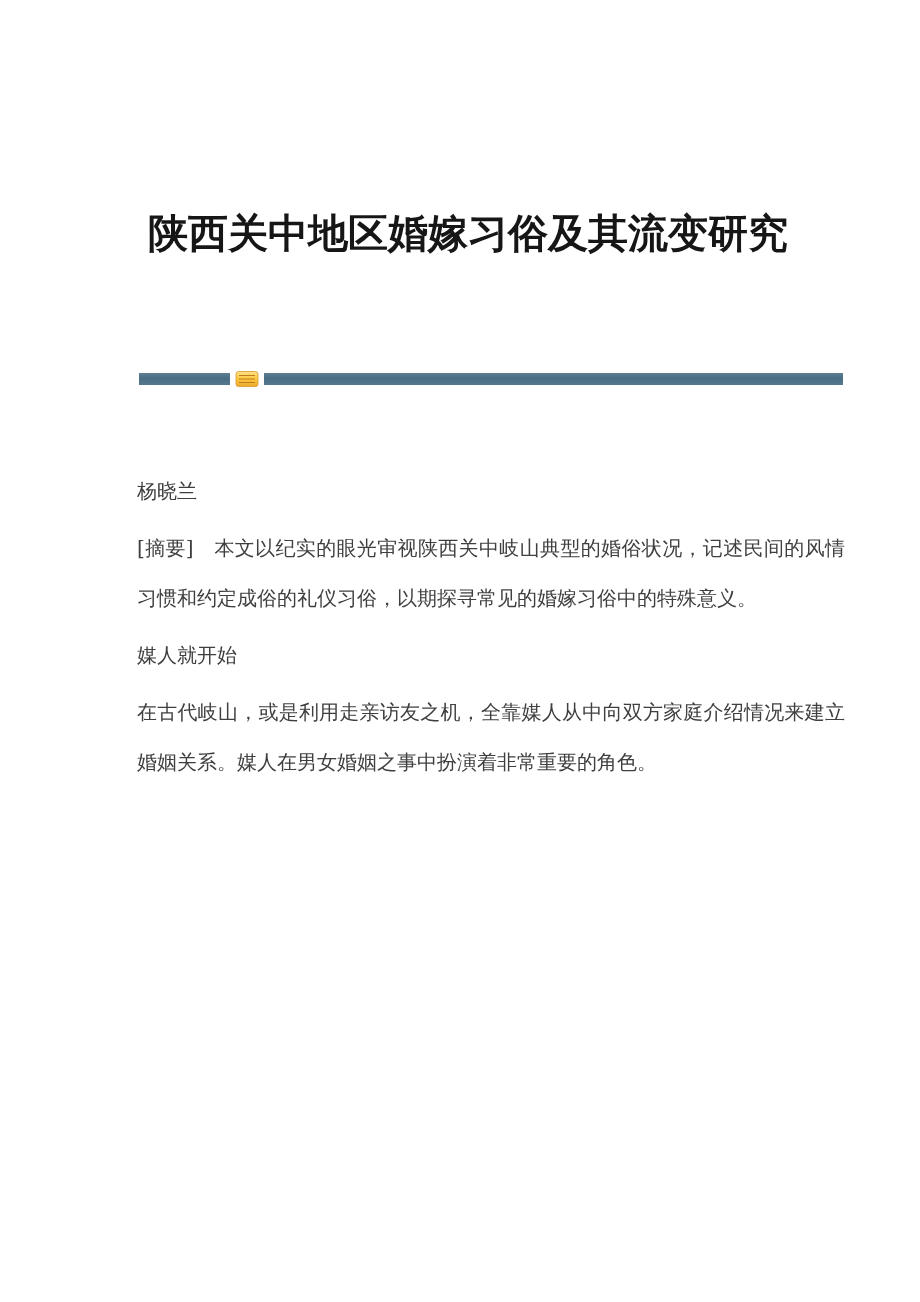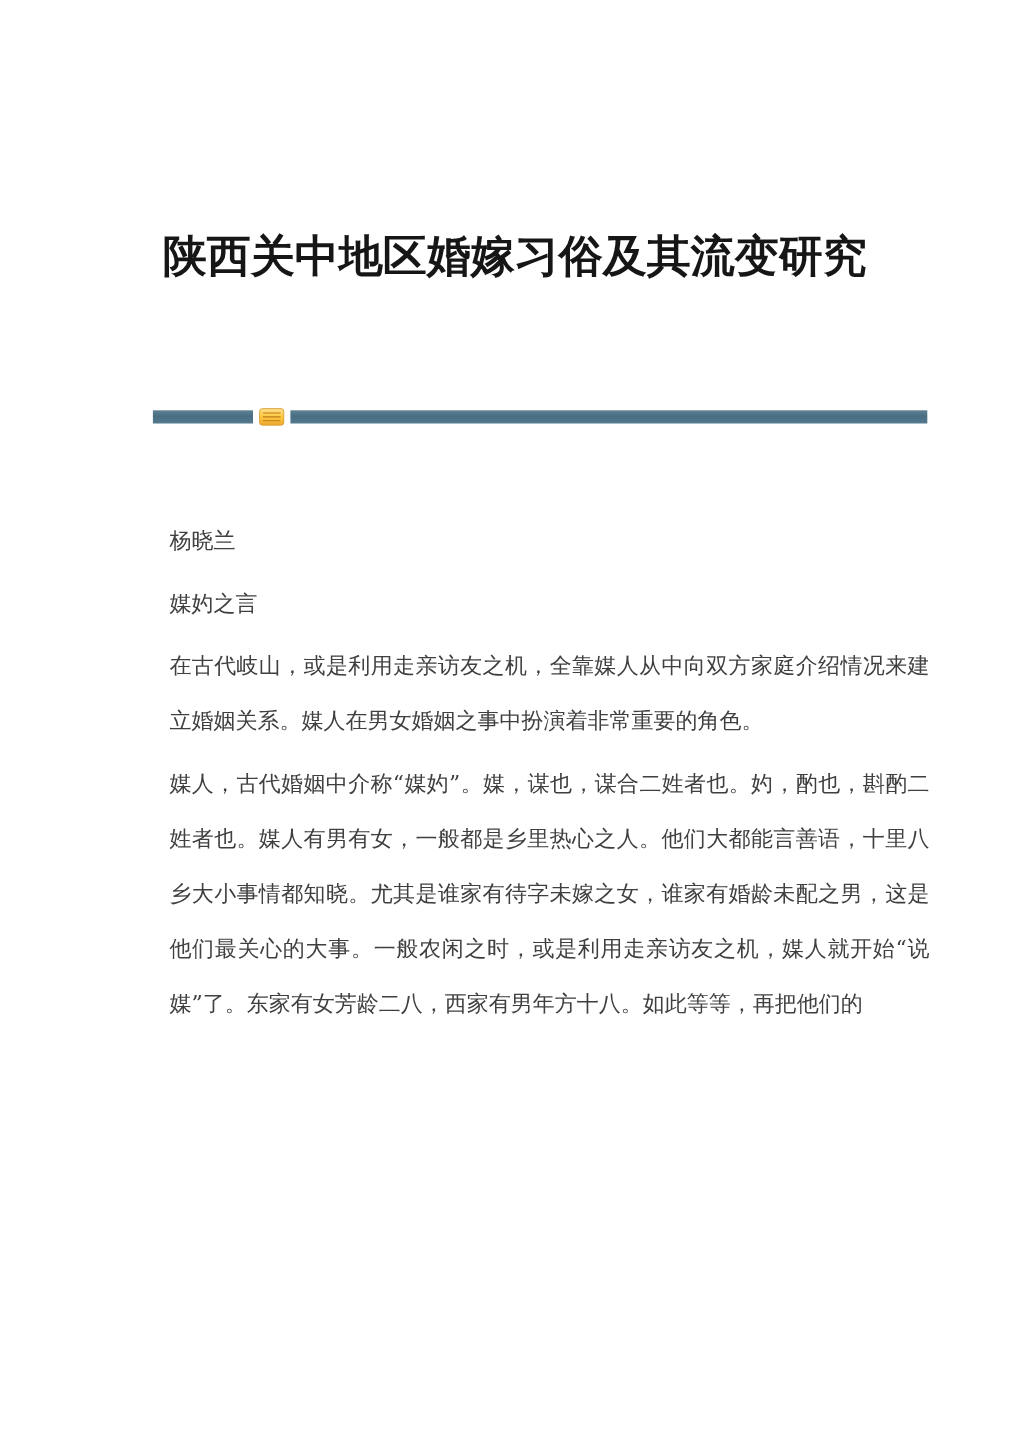--- a/index.html
+++ b/index.html
@@ -52,21 +52,21 @@
   }
   .content {
     margin: 80px 75px 0 137px;
     width: 708px;
   }
   .para {
     font-size: 20px;
     line-height: 50px;
     color: #3f3f3f;
     text-align: justify;
-    margin: 0 0 7px 17px;
+    margin: 0 0 7px 0;
     font-family: "DejaVu Serif", "Liberation Serif", serif;
   }
 </style>
 </head>
 <body>
 
 <div class="page">
 
   <h1 class="doc-title">陕西关中地区婚嫁习俗及其流变研究</h1>
 
@@ -85,18 +85,18 @@
         <line x1="4" y1="6.5" x2="20" y2="6.5" stroke="#bb7d1e" stroke-width="1"></line>
         <line x1="4" y1="10" x2="20" y2="10" stroke="#bb7d1e" stroke-width="1"></line>
         <line x1="4" y1="13.5" x2="20" y2="13.5" stroke="#bb7d1e" stroke-width="1"></line>
       </svg>
     </div>
     <div class="bar bar-right"></div>
   </div>
 
   <div class="content">
     <p class="para">杨晓兰</p>
-    <p class="para">媒妁之言</p>
+    <p class="para">[摘要]　本文以纪实的眼光审视陕西关中岐山典型的婚俗状况，记述民间的风情习惯和约定成俗的礼仪习俗，以期探寻常见的婚嫁习俗中的特殊意义。</p>
+    <p class="para">媒人就开始</p>
     <p class="para">在古代岐山，或是利用走亲访友之机，全靠媒人从中向双方家庭介绍情况来建立婚姻关系。媒人在男女婚姻之事中扮演着非常重要的角色。</p>
-    <p class="para">媒人，古代婚姻中介称“媒妁”。媒，谋也，谋合二姓者也。妁，酌也，斟酌二姓者也。媒人有男有女，一般都是乡里热心之人。他们大都能言善语，十里八乡大小事情都知晓。尤其是谁家有待字未嫁之女，谁家有婚龄未配之男，这是他们最关心的大事。一般农闲之时，或是利用走亲访友之机，媒人就开始“说媒”了。东家有女芳龄二八，西家有男年方十八。如此等等，再把他们的</p>
   </div>
 
 </div>
 
 </body></html>

